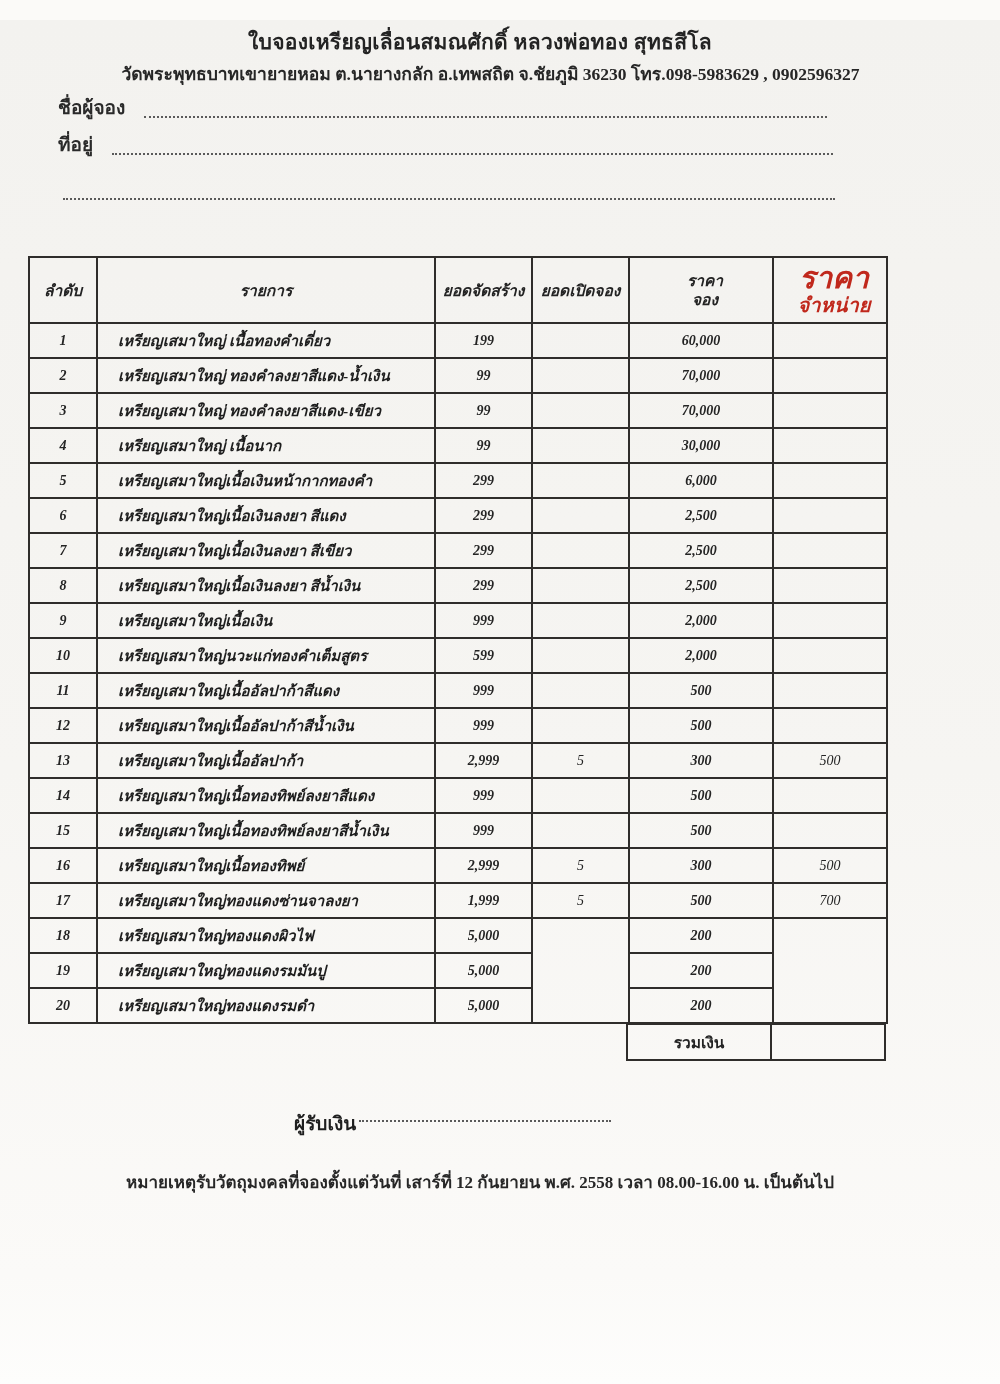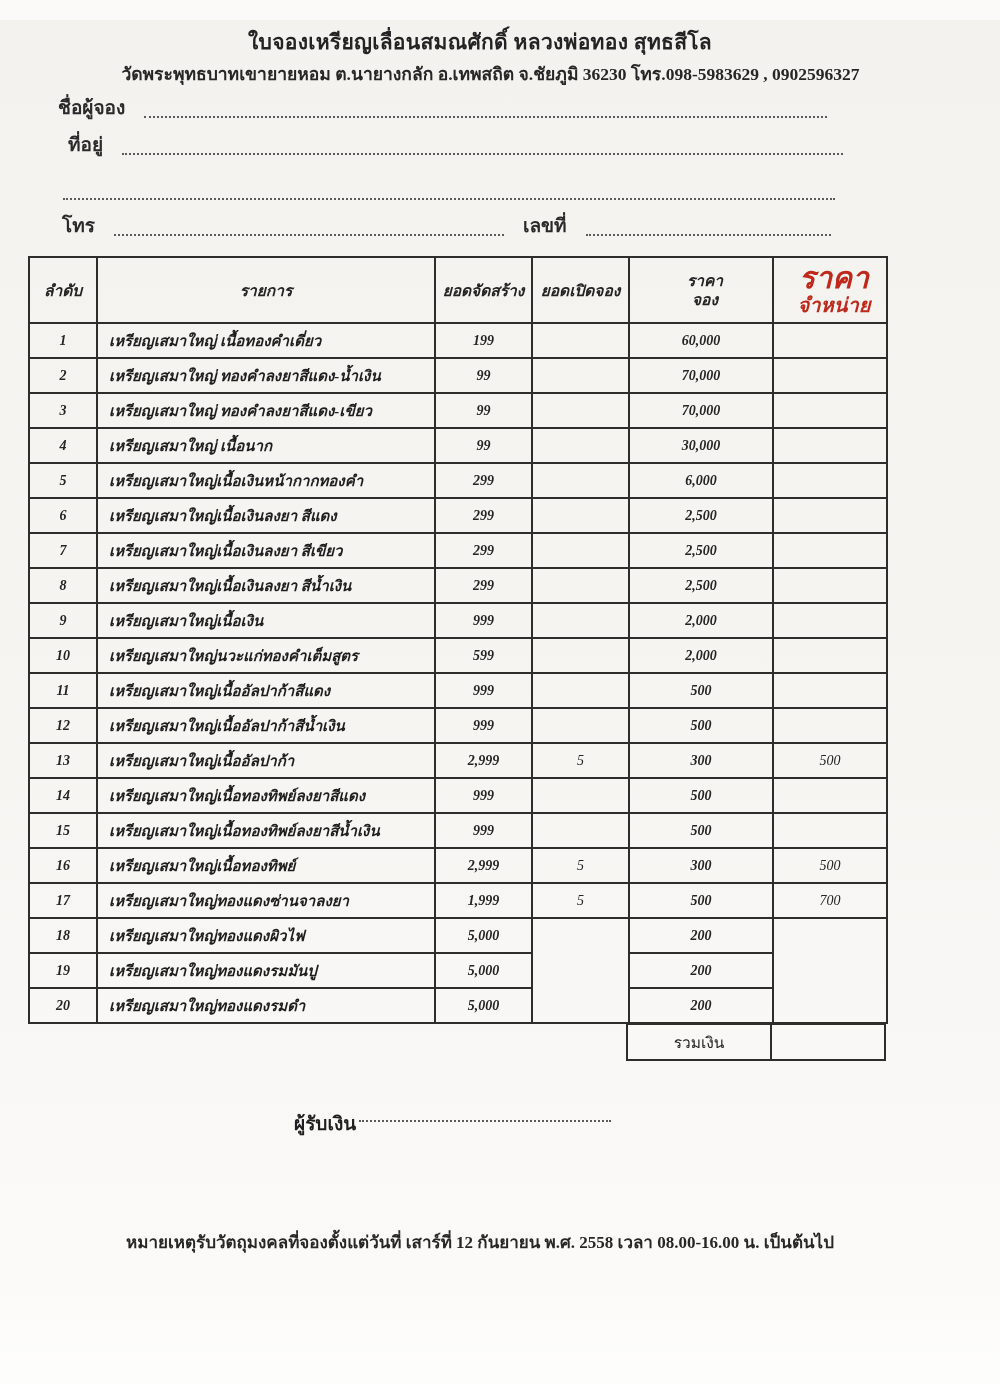--- a/index.html
+++ b/index.html
@@ -27,65 +27,65 @@
   }
   .field-row {
     position:absolute; display:flex; align-items:flex-end;
     font-size:19px; font-weight:600; color:#2a2a2a; height:26px;gap:16px;
   }
   .dots {
     flex:1 1 auto; border-bottom:2px dotted #5a5a5a;
     margin:0 3px 4px 3px; height:1px;
   }
   .f1 { top:76px;  left:58px; width:772px; }
-  .f2 { top:113px; left:68px; width:778px;text-align:right; }
+  .f2 { top:113px; left:58px; width:778px;text-align:right; }
   .f3 { top:158px; left:60px; width:778px; }
   .f4 { top:194px; left:62px; width:772px; }
   .dots-phone { flex:0 0 390px; }
 
   table.order {
     position:absolute; top:236px; left:28px;
     width:858px; border-collapse:collapse; table-layout:fixed;font-style:italic;
   }
   .order th, .order td {
     border:2px solid #2f2d2b;
     text-align:center; vertical-align:middle;
     font-weight:600;
   }
   .order thead th { height:66px; font-size:15.5px; color:#232323; }
   .order tbody td { height:35px; font-size:14px; color:#242424; }
   .order td.item {
-    text-align:left; padding-left:11px; font-size:15px; color:#1d1d1d;
+    text-align:left; padding-left:20px; font-size:15px; color:#1d1d1d;
   }
   .hdr-2line { line-height:1.25;padding-left:8px; }
   .red { color:#a8211a; }
   .sale-hdr-big { display:block; font-size:30px; font-weight:bold; line-height:1.05; color:#c0281c; }
   .sale-hdr-small { display:block; font-size:20px; font-weight:600; color:#c0281c; }
   td.hand {
     font-family:"Liberation Serif","DejaVu Serif",serif;
     font-size:26px; font-weight:400; color:#a8211a; line-height:1;
   }
   .total-row {
     position:absolute; top:1003px; left:626px;
     display:flex; height:38px;
   }
   .total-cell {
     border:2px solid #2f2d2b; display:flex; align-items:center; justify-content:center;
-    font-size:15.5px; font-weight:400; color:#232323; background:transparent;
+    font-size:15.5px; font-weight:700; color:#232323; background:transparent;
   }
   .total-label-cell { width:146px; }
   .total-value-cell { width:116px; margin-left:-2px; }
 
   .receiver-row {
     position:absolute; top:1090px; left:294px; width:320px;
     display:flex; align-items:center; font-size:19px; font-weight:700; height:26px;
   }
   .note { position:absolute; left:30px; width:900px; text-align:center;
     font-size:17px; font-weight:600; color:#272727; }
-  .note1 { top:1208px; }
+  .note1 { top:1148px; }
   .note2 { top:1206px; }
 </style>
 </head>
 <body>
 
 <div class="paper">
 
   <div class="doc-title">ใบจองเหรียญเลื่อนสมณศักดิ์ หลวงพ่อทอง สุทธสีโล</div>
   <div class="doc-address">วัดพระพุทธบาทเขายายหอม ต.นายางกลัก อ.เทพสถิต จ.ชัยภูมิ 36230  โทร.098-5983629 , 0902596327</div>
 
@@ -96,26 +96,20 @@
 
   <div class="field-row f2">
     <span>ที่อยู่</span>
     <span class="dots"></span>
   </div>
 
   <div class="field-row f3">
     <span class="dots"></span>
   </div>
 
-  <div class="field-row f4">
-    <span>โทร</span>
-    <span class="dots dots-phone"></span>
-    <span>เลขที่</span>
-    <span class="dots"></span>
-  </div>
 
   <table class="order">
     <colgroup>
       <col style="width:68px">
         <col style="width:338px">
         <col style="width:97px">
       <col style="width:97px">
         <col style="width:144px">
         <col style="width:114px">
     </colgroup>

